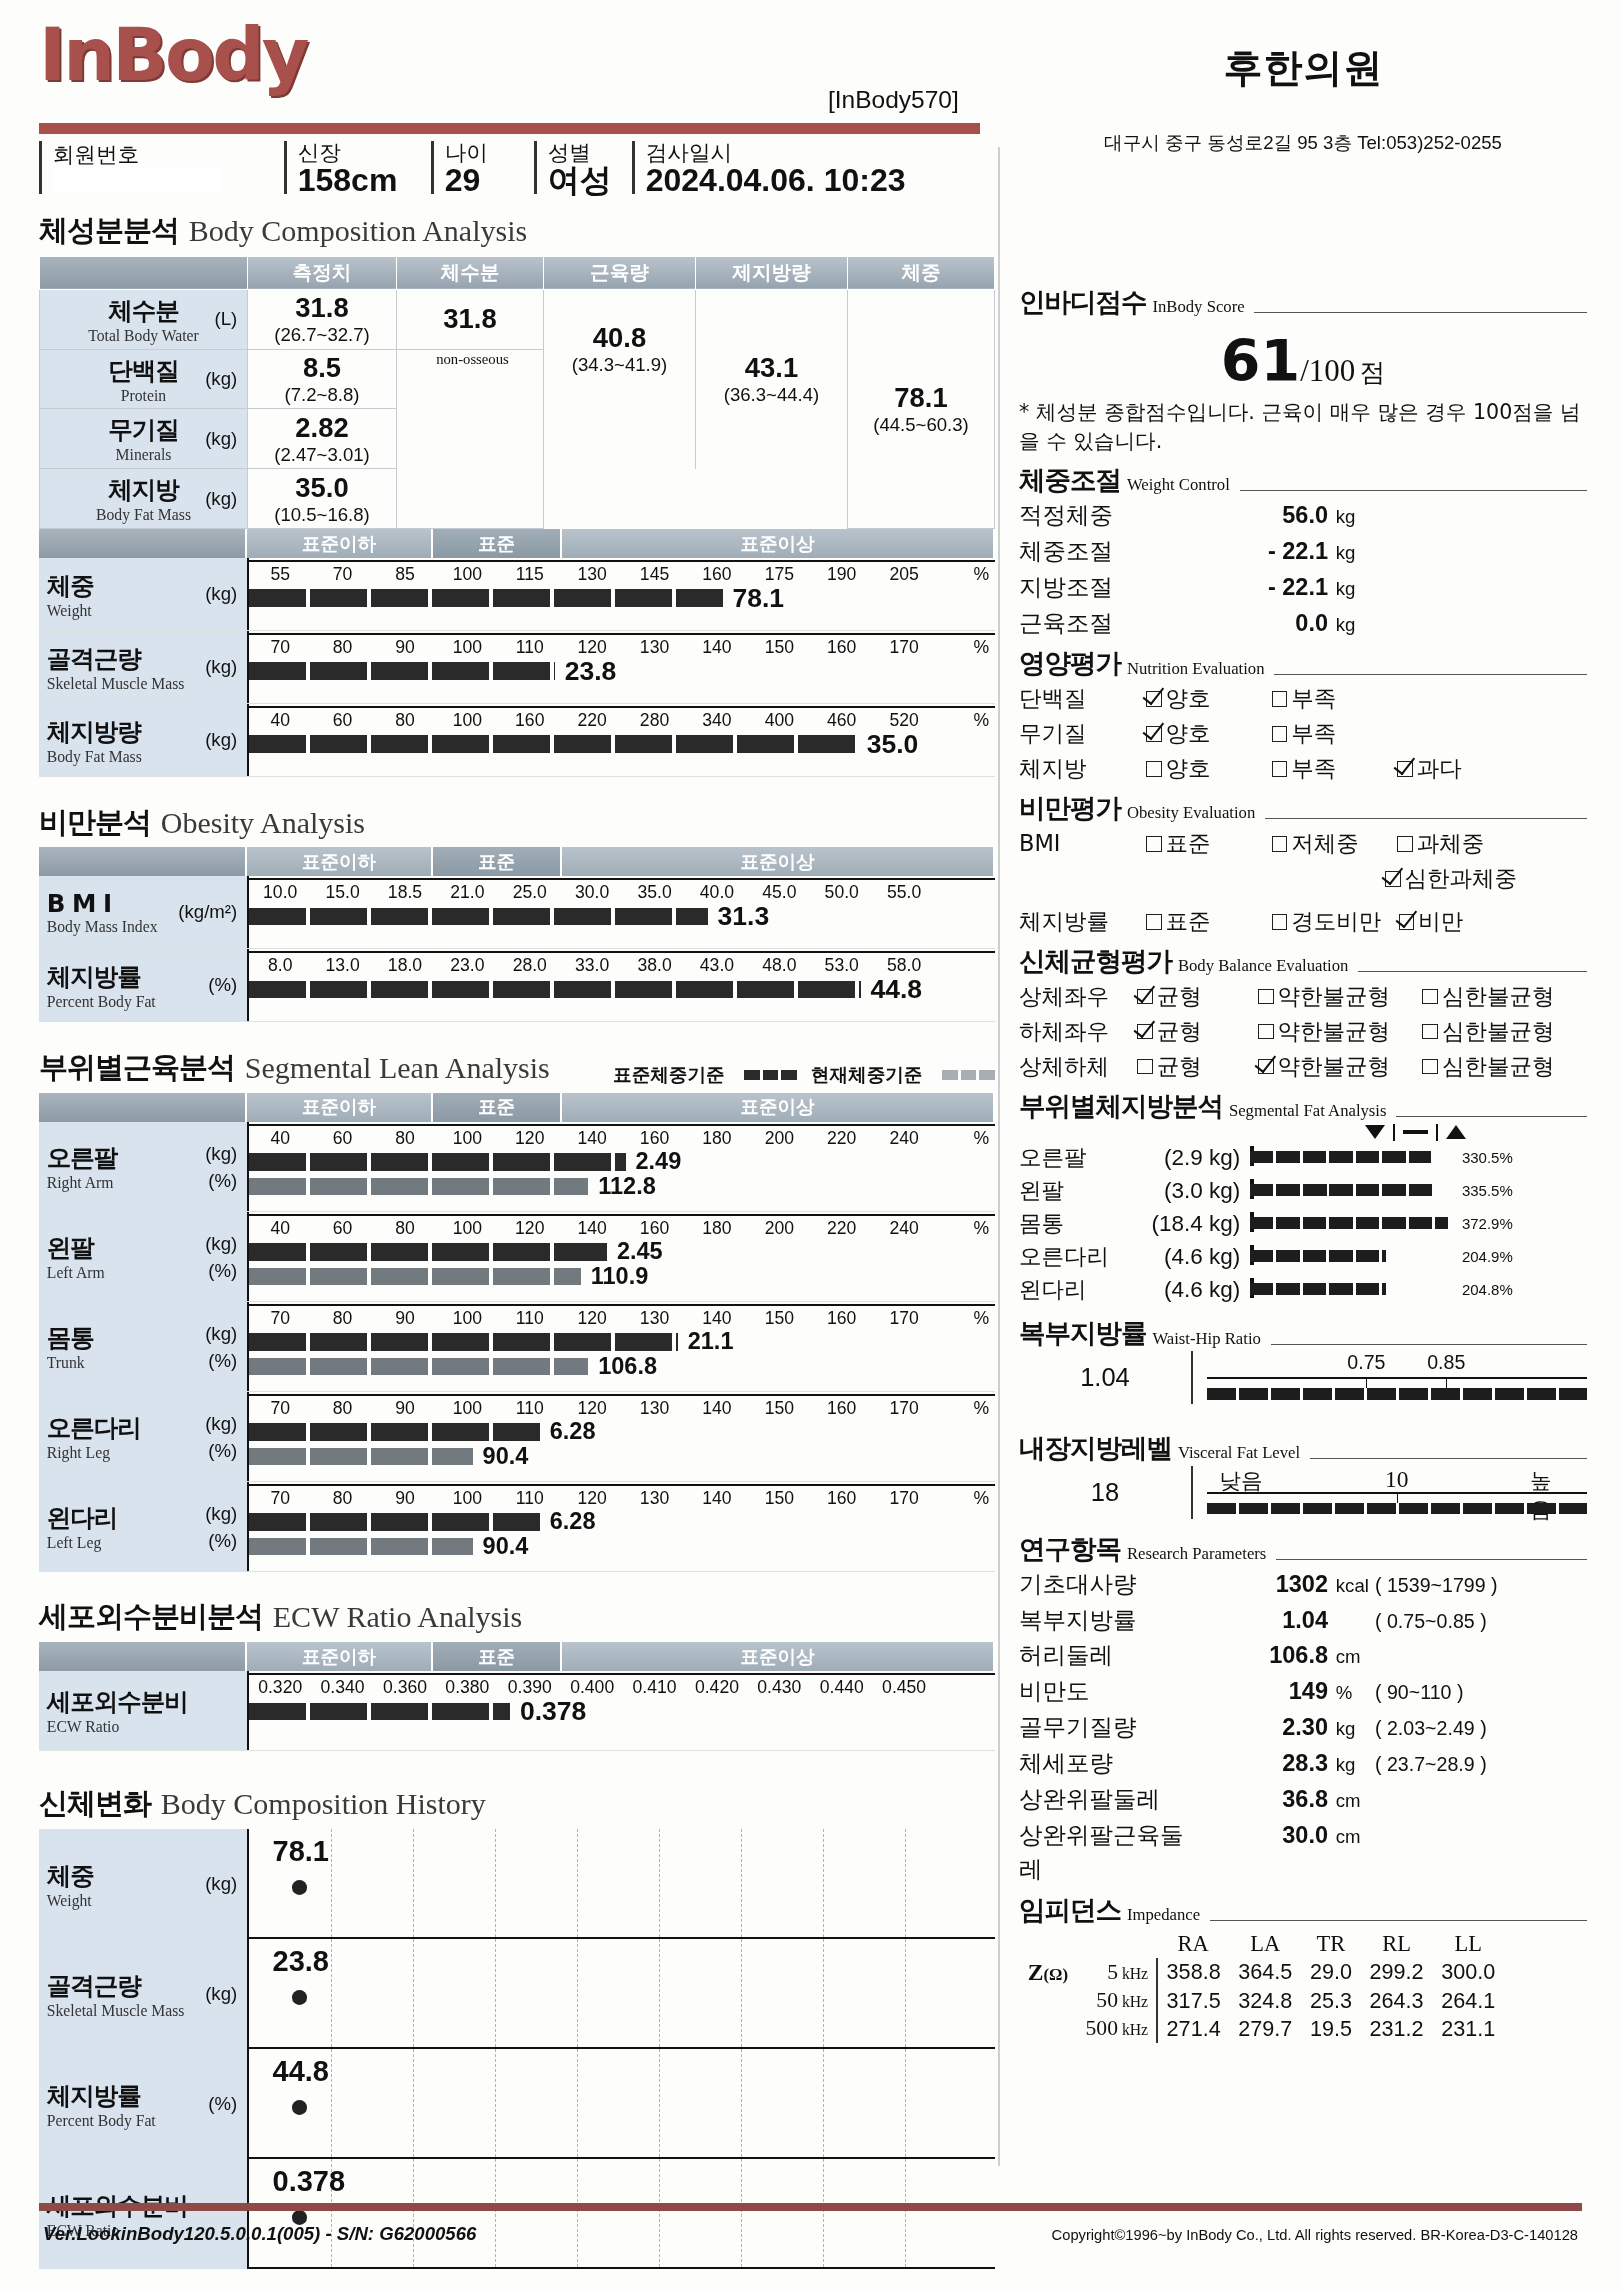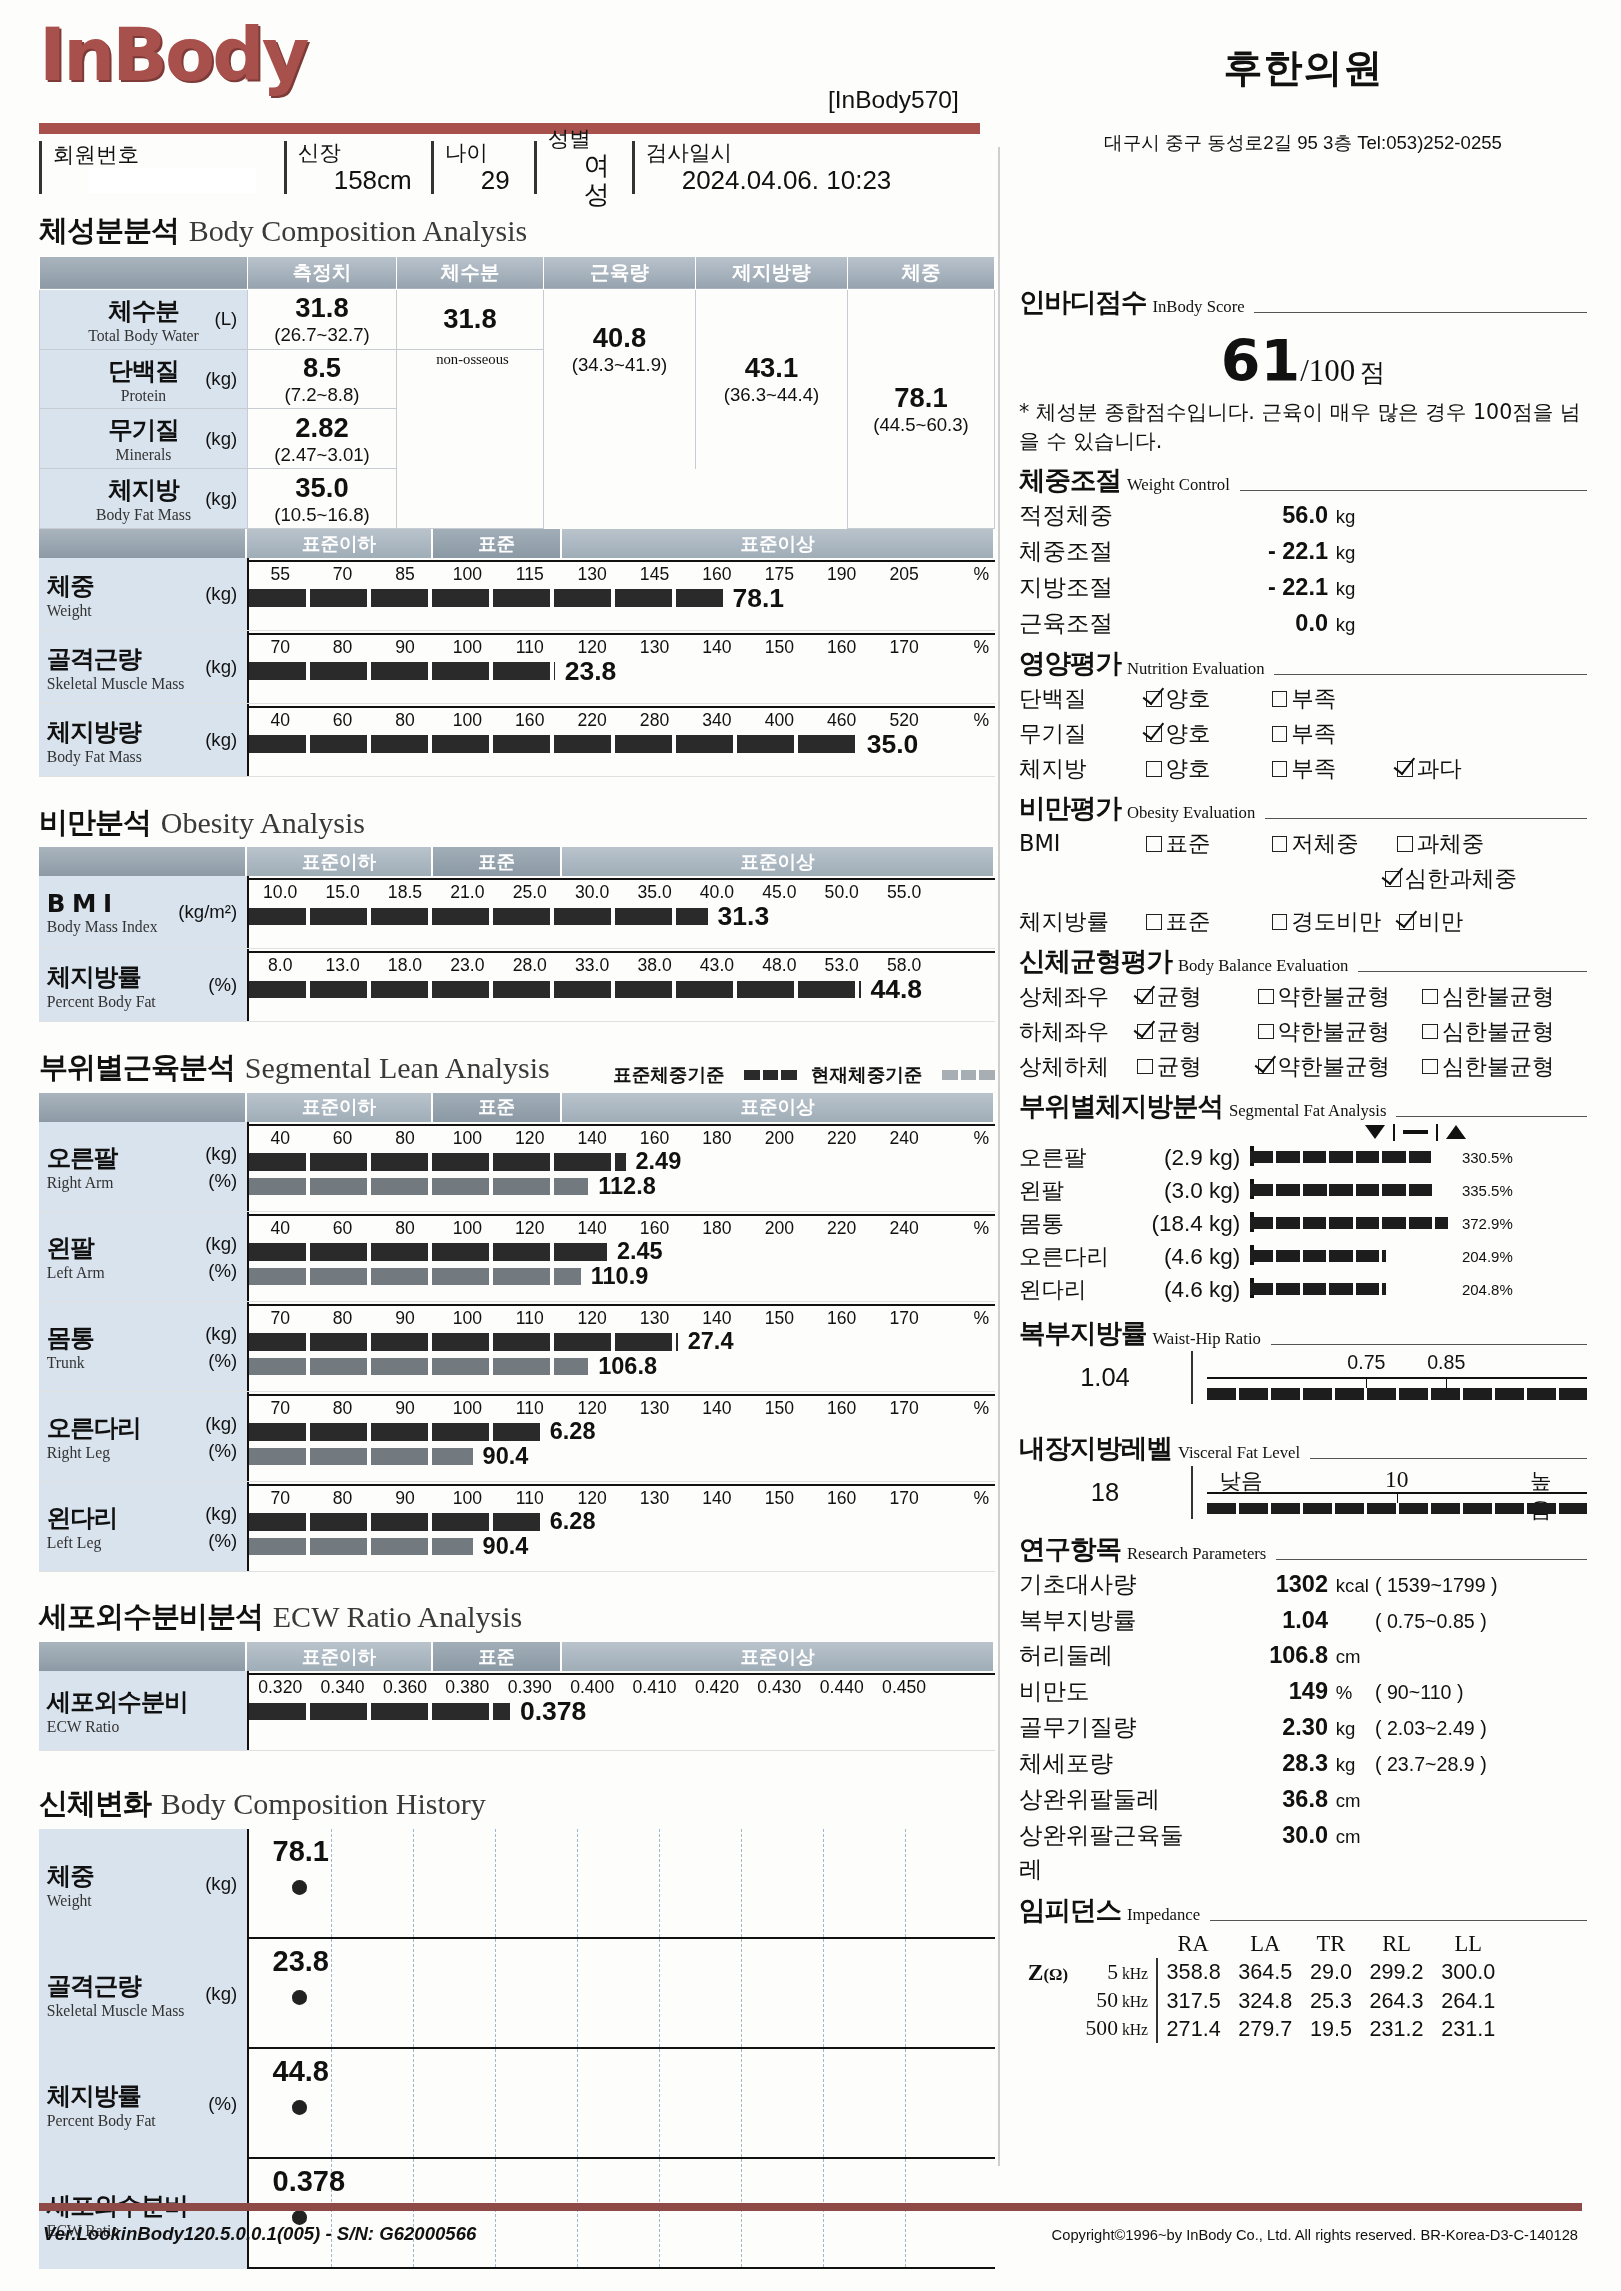--- a/index.html
+++ b/index.html
@@ -44,21 +44,21 @@
   
   .subject {
     position:absolute; left:39px; top:137px; width:944px; height:61px;
     display:flex; align-items:stretch;
   }
   .sfield { position:relative; padding-left:13.7px; display:flex; flex-direction:column; justify-content:center; }
   .sfield:before {
     content:""; position:absolute; left:0; top:3.9px; bottom:3.9px; width:2.9px; background:#333;
   }
   .slabel { font-size:21.6px; line-height:25.5px; }
-  .sval { font-size:26px; font-weight:normal; line-height:29px;margin-left:36px; }
+  .sval { font-size:32px; font-weight:bold; line-height:29px; }
   .sval.blank { background:#fff; width:167px; height:25.5px; }
 
   
   .leftcol { position:absolute; left:39px; top:211px; width:956px; }
   .divider-v {
     position:absolute; left:998px; top:147px; width:2px; height:2019px;
     background:#cfcfcf;
   }
 
   .sec-title { display:flex; align-items:flex-end; gap:9.8px; margin-bottom:4.9px; }
@@ -574,21 +574,21 @@
               <span class="tick" style="left:46%">120</span>
               <span class="tick" style="left:54.36363636363637%">130</span>
               <span class="tick" style="left:62.72727272727272%">140</span>
               <span class="tick" style="left:71.0909090909091%">150</span>
               <span class="tick" style="left:79.45454545454545%">160</span>
               <span class="tick" style="left:87.81818181818183%">170</span>
               <span class="tick pct" style="right:5.9px">%</span>
             </div>
             <div class="barline">
               <div class="bar " style="width:57.5%"></div>
-              <div class="barval sm" style="left:calc(57.5% + 9.8px)">27.4</div>
+              <div class="barval sm" style="left:calc(57.5% + 9.8px)">21.1</div>
             </div>
             <div class="barline">
               <div class="bar grey2" style="width:45.5%"></div>
               <div class="barval sm" style="left:calc(45.5% + 9.8px)">106.8</div>
             </div>
           </div>
         </div>
         <div class="grow" style="height:90px">
           <div class="namecell">
             <div class="lab-ko">오른다리</div>

